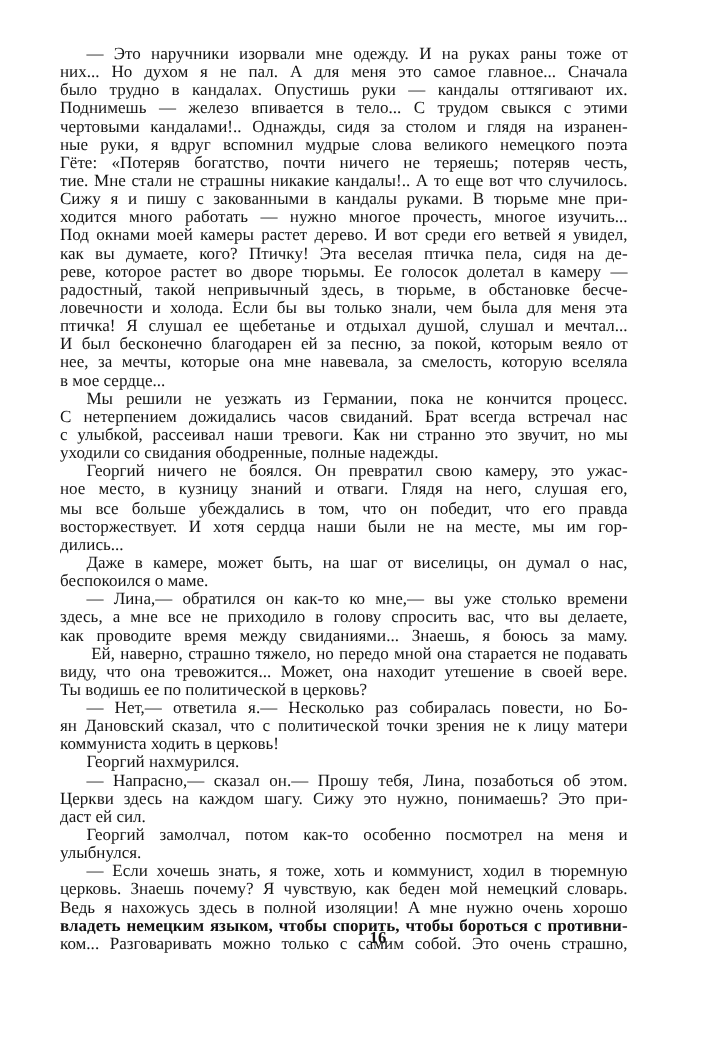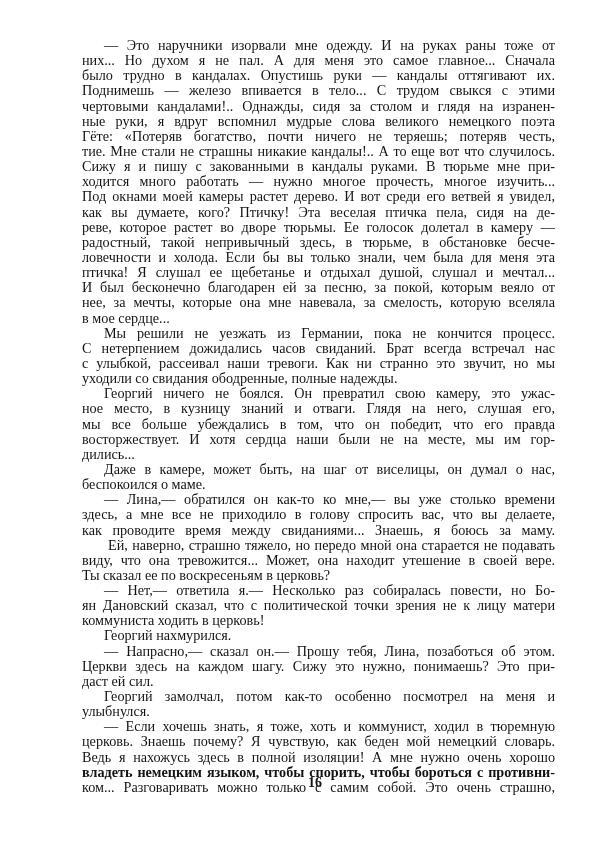--- a/index.html
+++ b/index.html
@@ -1,18 +1,18 @@
 <!DOCTYPE html>
 <html><head>
 <meta charset="utf-8">
 <style>
   html, body { margin: 0; padding: 0; background: #ffffff; }
   body { width: 600px; height: 868px; position: relative; overflow: hidden; }
   .page {
-    position: absolute; left: 82px; top: 38px; width: 473px;
+    position: absolute; left: 50px; top: 38px; width: 473px;
     font-family: "Liberation Serif", serif;
     font-size: 14.2px; color: #141414;
   }
   .line {
     height: 15.15px; line-height: 15.15px; white-space: nowrap;
     text-align: justify; text-align-last: justify; overflow: visible;
   }
   .line.last { text-align-last: left; }
   .line.indent { padding-left: 22px; }
   .pagenum {
@@ -52,21 +52,21 @@
     <div class="line"><span style="white-space: nowrap; word-spacing: 0px;">мы все больше убеждались в том, что он победит, что его правда</span></div>
     <div class="line"><span style="white-space: nowrap; word-spacing: 0px;">восторжествует. И хотя сердца наши были не на месте, мы им гор-</span></div>
     <div class="line last"><span style="white-space: nowrap;">дились...</span></div>
     <div class="line indent"><span style="white-space: nowrap; word-spacing: 0px;">Даже в камере, может быть, на шаг от виселицы, он думал о нас,</span></div>
     <div class="line last"><span style="white-space: nowrap;">беспокоился о маме.</span></div>
     <div class="line indent"><span style="white-space: nowrap; word-spacing: 0px;">— Лина,— обратился он как-то ко мне,— вы уже столько времени</span></div>
     <div class="line"><span style="white-space: nowrap; word-spacing: 0px;">здесь, а мне все не приходило в голову спросить вас, что вы делаете,</span></div>
     <div class="line"><span style="white-space: nowrap; word-spacing: 0px;">как проводите время между свиданиями... Знаешь, я боюсь за маму.</span></div>
     <div class="line"><span style="white-space: nowrap; word-spacing: 0px; margin-left: 26px;">Ей, наверно, страшно тяжело, но передо мной она старается не подавать</span></div>
     <div class="line"><span style="white-space: nowrap; word-spacing: 0px;">виду, что она тревожится... Может, она находит утешение в своей вере.</span></div>
-    <div class="line last"><span style="white-space: nowrap;">Ты сказал ее по воскресеньям в церковь?</span></div>
+    <div class="line last"><span style="white-space: nowrap;">Ты водишь ее по политической в церковь?</span></div>
     <div class="line indent"><span style="white-space: nowrap; word-spacing: 0px;">— Нет,— ответила я.— Несколько раз собиралась повести, но Бо-</span></div>
     <div class="line"><span style="white-space: nowrap; word-spacing: 0px;">ян Дановский сказал, что с политической точки зрения не к лицу матери</span></div>
     <div class="line last"><span style="white-space: nowrap;">коммуниста ходить в церковь!</span></div>
     <div class="line indent last"><span style="white-space: nowrap;">Георгий нахмурился.</span></div>
     <div class="line indent"><span style="white-space: nowrap; word-spacing: 0px;">— Напрасно,— сказал он.— Прошу тебя, Лина, позаботься об этом.</span></div>
     <div class="line"><span style="white-space: nowrap; word-spacing: 0px;">Церкви здесь на каждом шагу. Сижу это нужно, понимаешь? Это при-</span></div>
     <div class="line last"><span style="white-space: nowrap;">даст ей сил.</span></div>
     <div class="line indent"><span style="white-space: nowrap; word-spacing: 0px;">Георгий замолчал, потом как-то особенно посмотрел на меня и</span></div>
     <div class="line last"><span style="white-space: nowrap;">улыбнулся.</span></div>
     <div class="line indent"><span style="white-space: nowrap; word-spacing: 0px;">— Если хочешь знать, я тоже, хоть и коммунист, ходил в тюремную</span></div>

